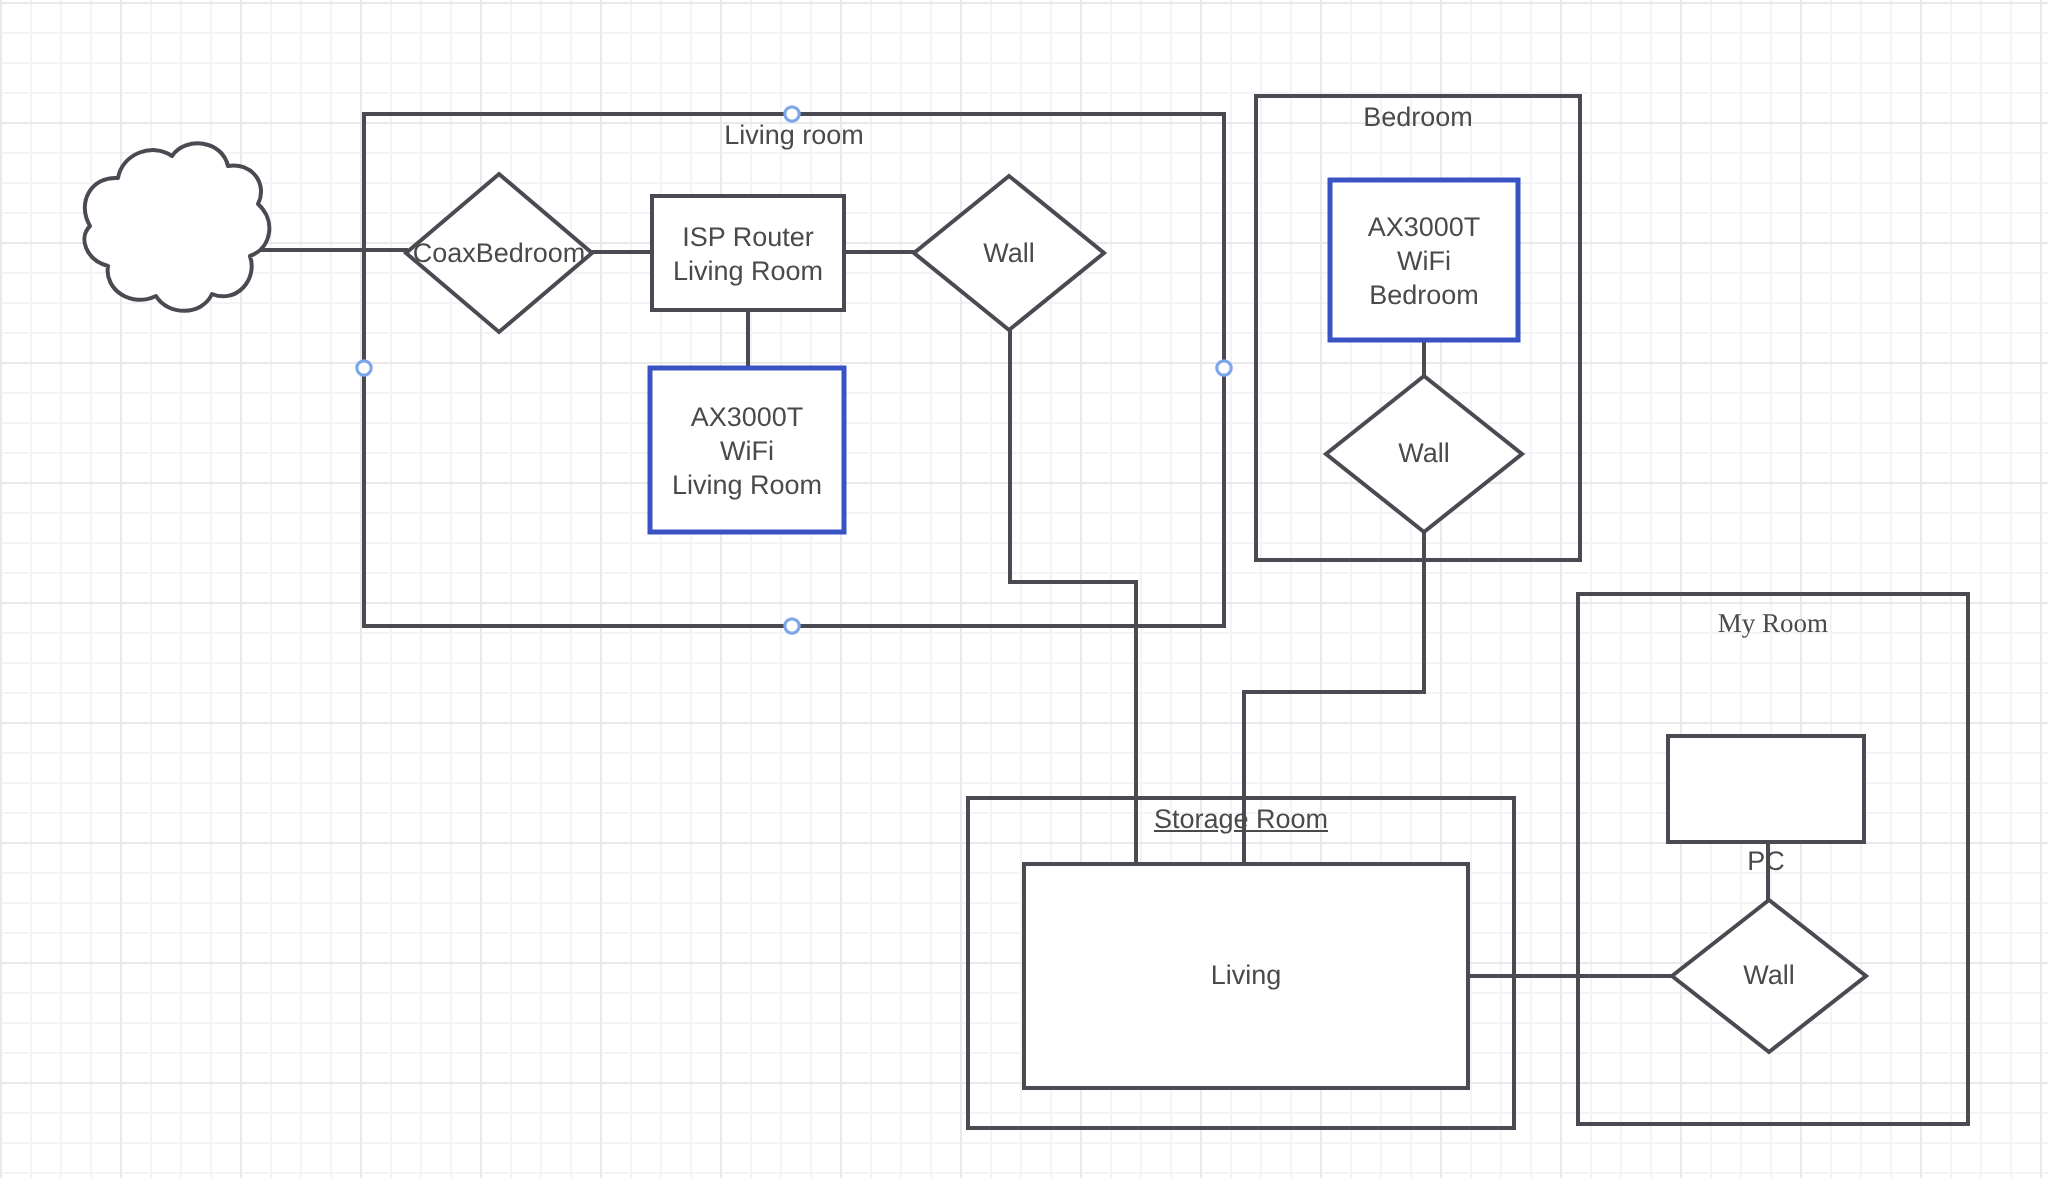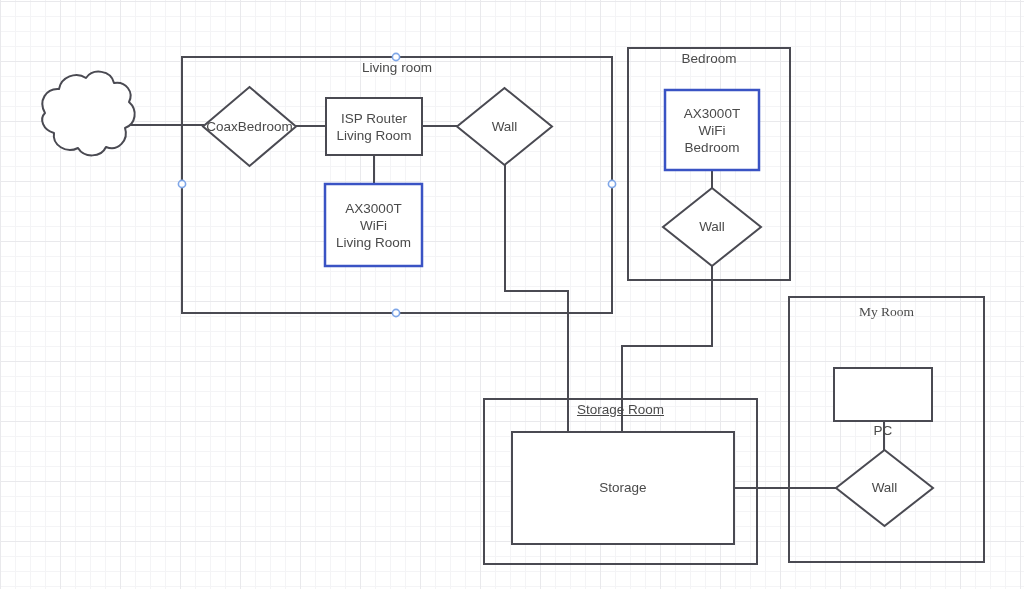--- a/index.html
+++ b/index.html
@@ -150,21 +150,21 @@
   </div>
 
   <div class="node-label" style="left:665px; top:104px; width:94px; height:53px; flex-direction:column;">
     <span>AX3000T</span>
     <span>WiFi</span>
     <span>Bedroom</span>
   </div>
 
   <div class="node-label" style="left:663px; top:218px; width:98px; height:17px;">Wall</div>
 
-  <div class="node-label" style="left:512px; top:479px; width:222px; height:17px;">Storage</div>
+  <div class="node-label" style="left:512px; top:479px; width:222px; height:17px;">Living</div>
 
   <div class="node-label" style="left:834px; top:386px; width:98px; height:17px;margin-top:36px;">PC</div>
 
   <div class="node-label" style="left:836px; top:479px; width:97px; height:17px;">Wall</div>
 
   <div class="hit" style="left:24px; top:90px; width:94px; height:67px;"></div>
   <div class="hit" style="left:203px; top:87px; width:93px; height:79px;"></div>
   <div class="hit" style="left:326px; top:98px; width:96px; height:57px;"></div>
   <div class="hit" style="left:457px; top:88px; width:95px; height:77px;"></div>
   <div class="hit" style="left:325px; top:184px; width:97px; height:82px;"></div>

